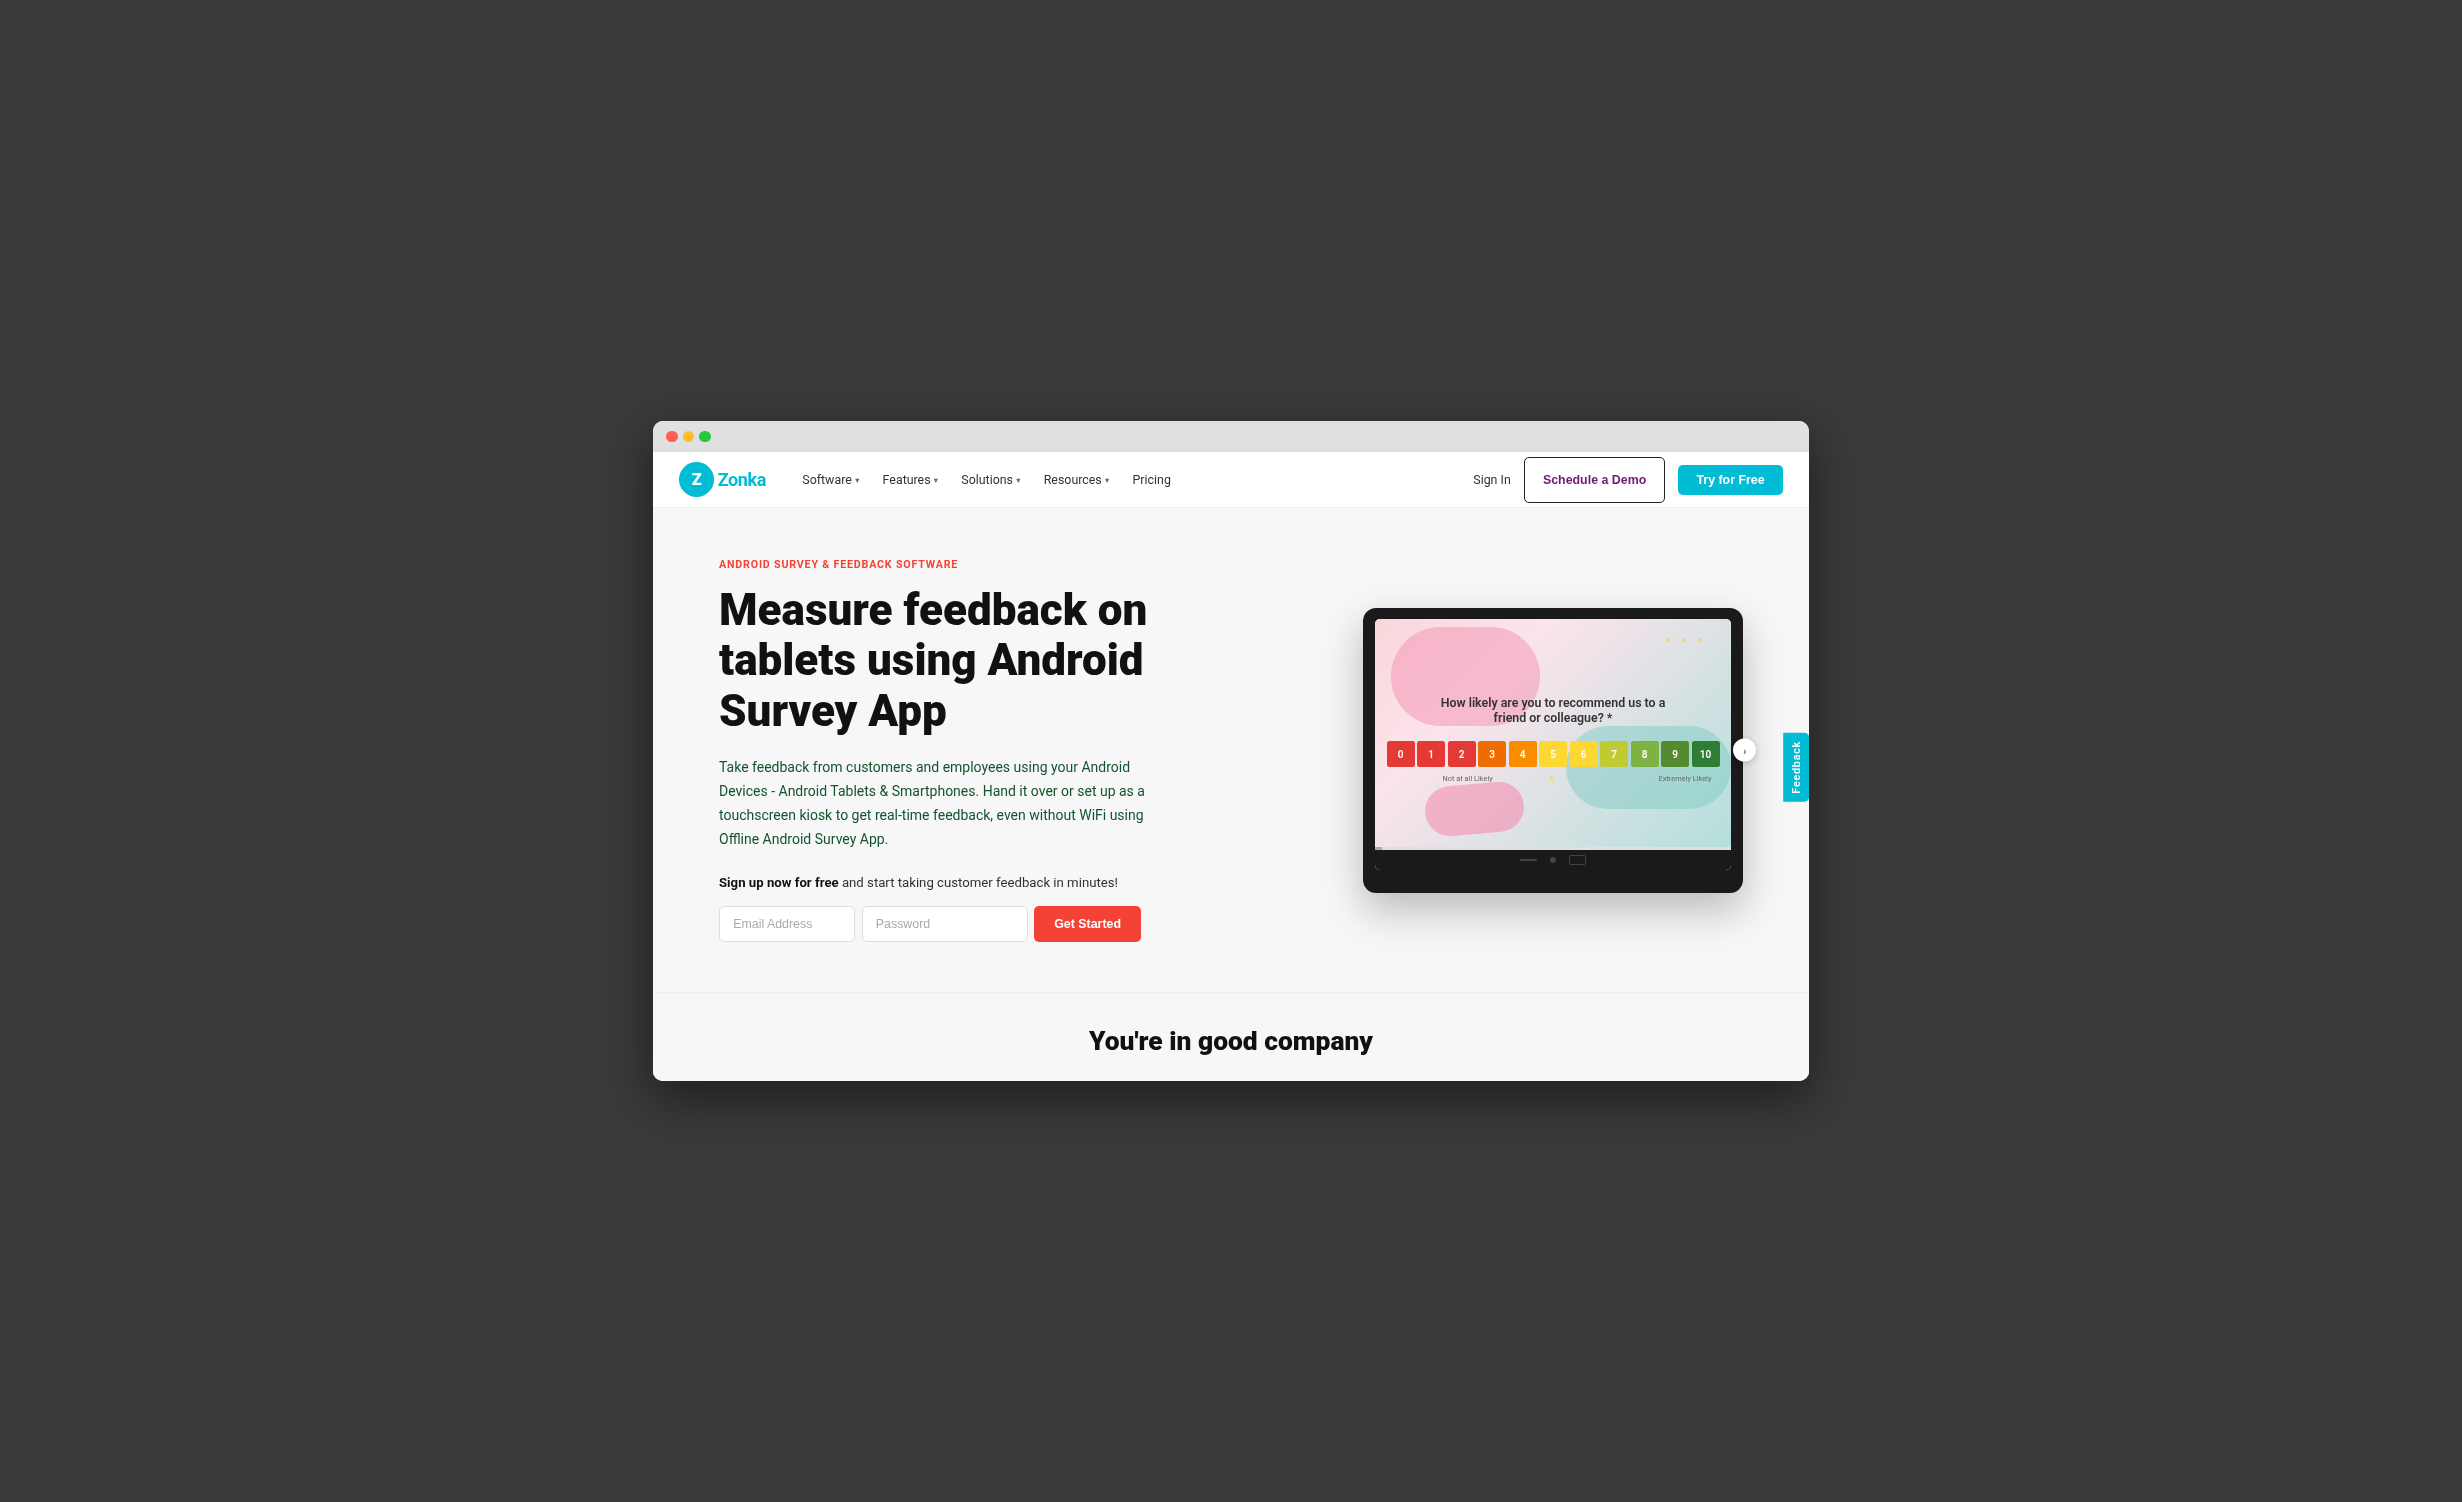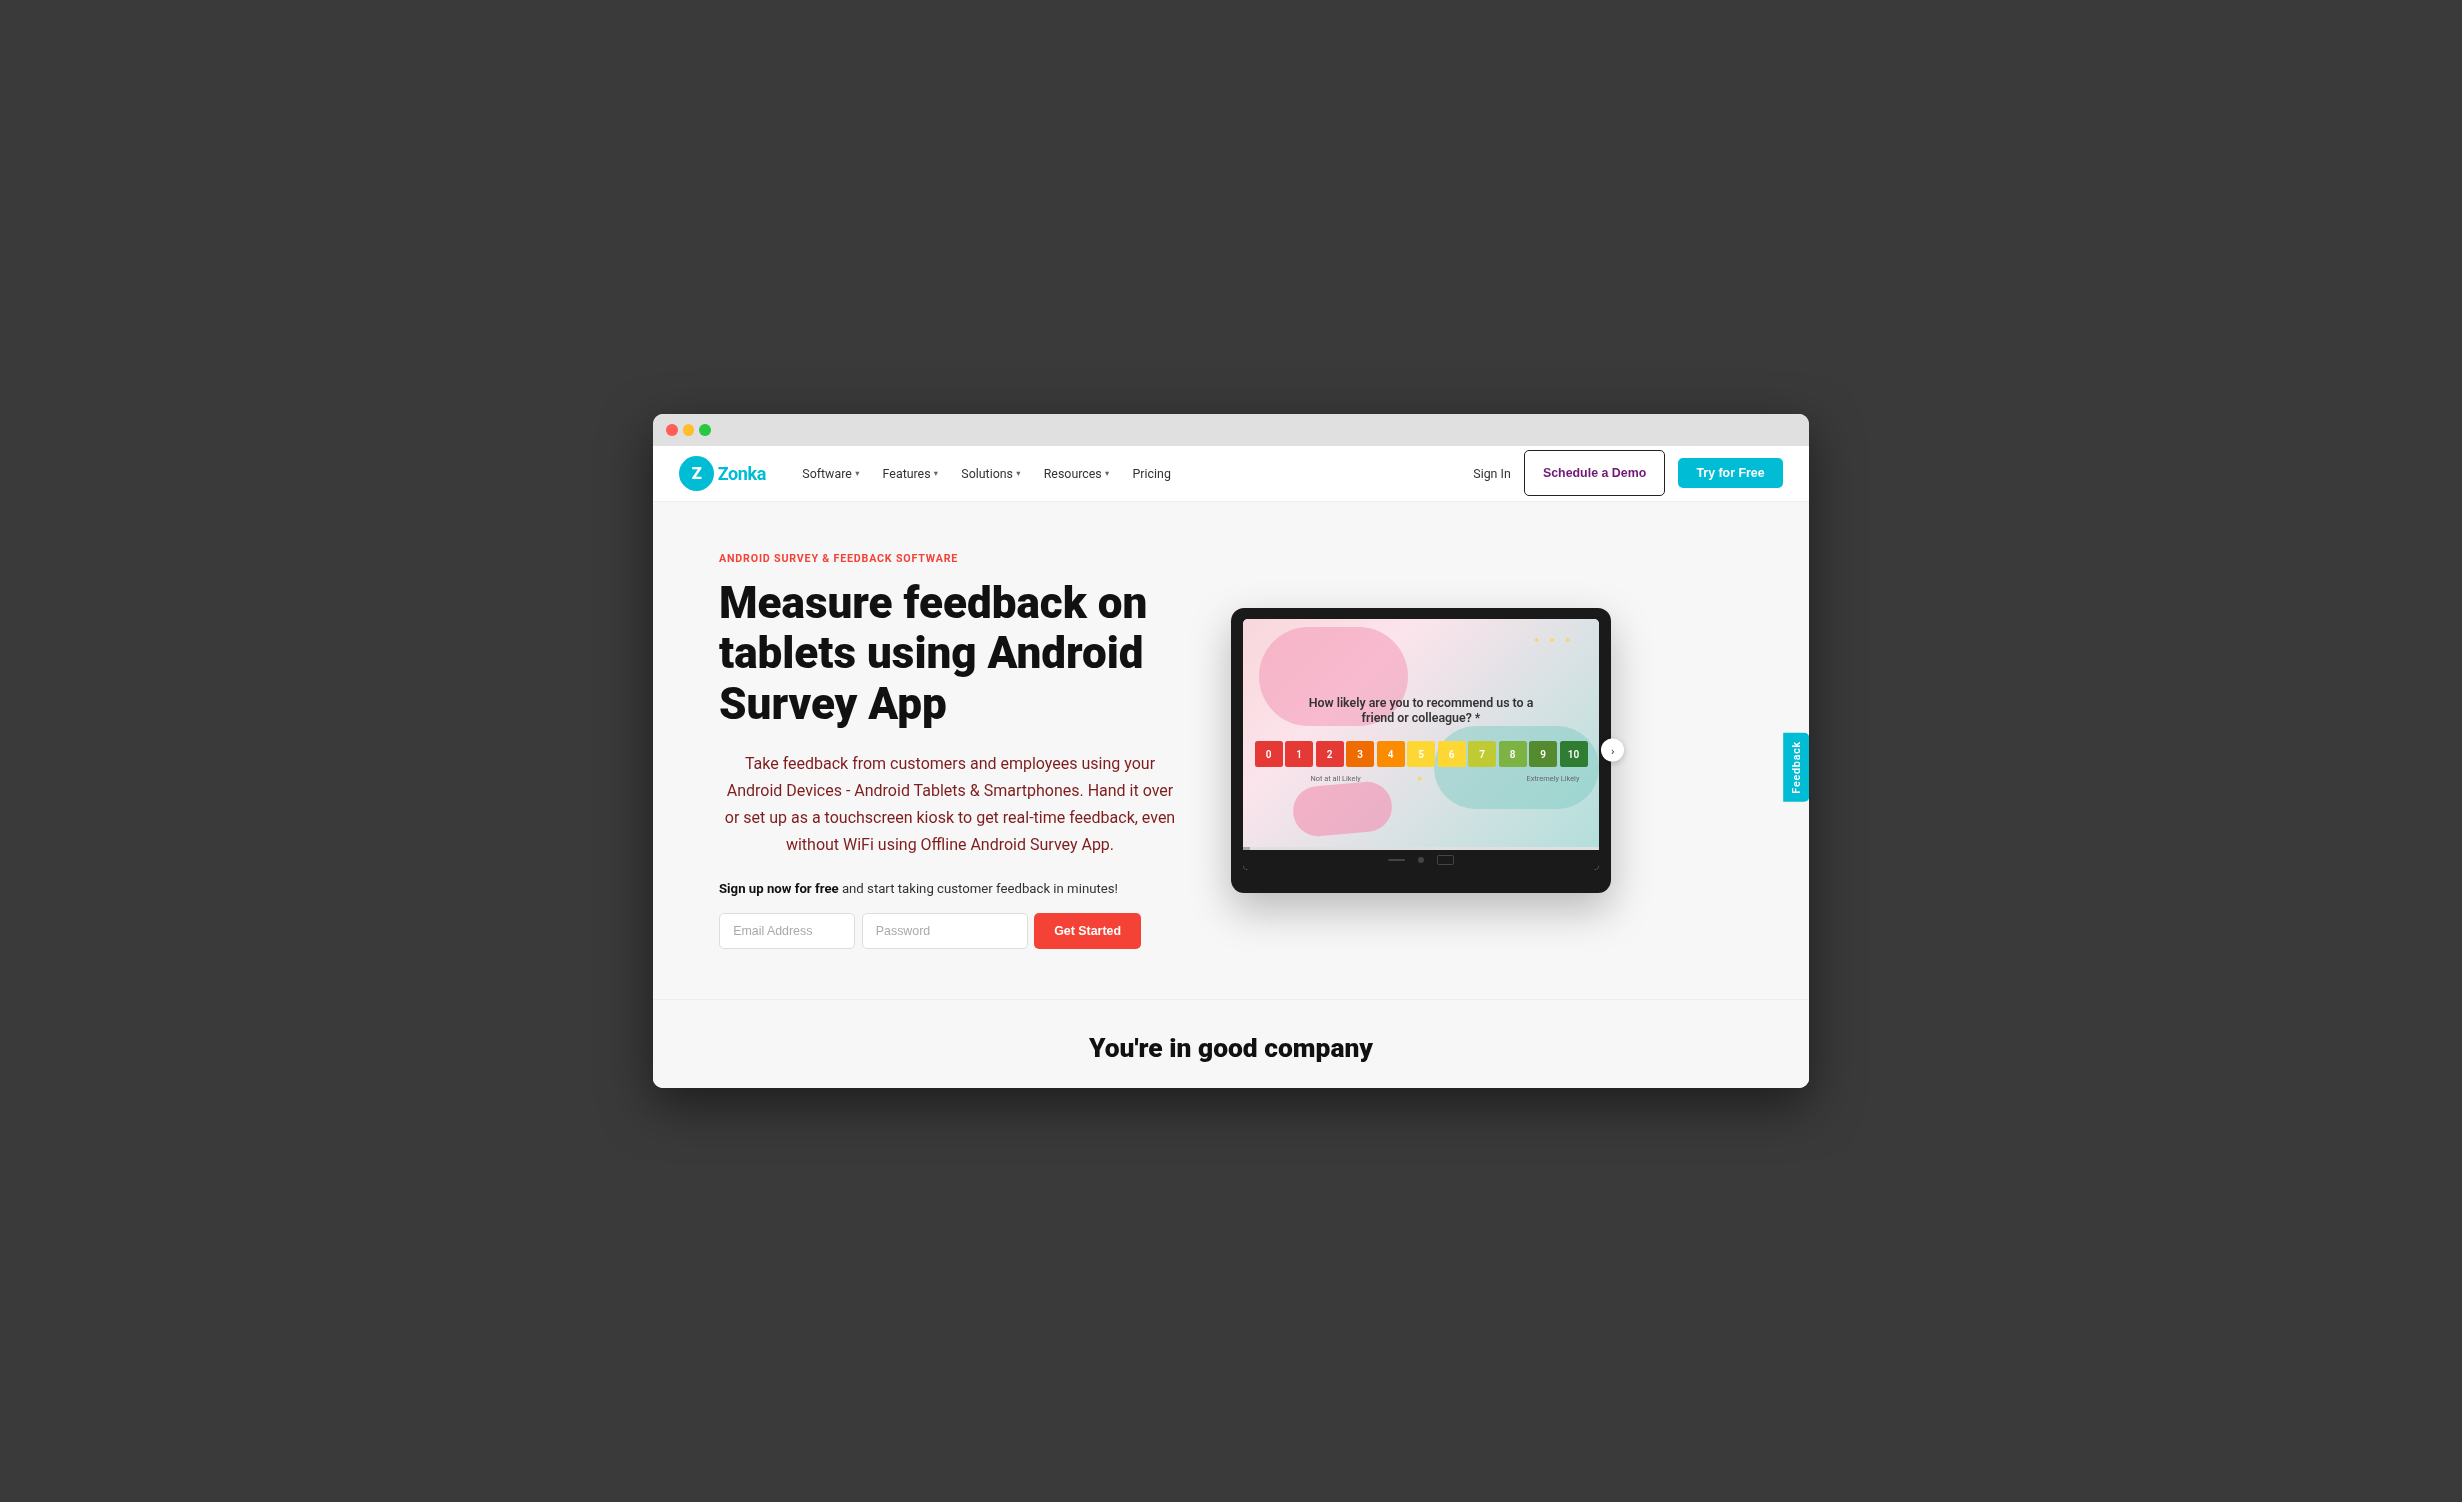--- a/index.html
+++ b/index.html
@@ -168,25 +168,24 @@
 
     .hero-title {
       font-size: 44px;
       font-weight: 900;
       color: #111;
       line-height: 1.15;
       margin-bottom: 20px;
     }
 
     .hero-desc {
-      font-size: 16px;
-      color: #7f1d1d;
+      font-size: 14px;
+      color: #14532d;
       line-height: 1.7;
       margin-bottom: 23px;
-      text-align: center;
     }
 
     .hero-cta-text {
       font-size: 13.2px;
       color: #333;
       margin-bottom: 16.5px;
     }
 
     .hero-cta-text strong {
       color: #111;
@@ -224,21 +223,21 @@
       font-size: 12.4px;
       font-weight: 700;
       cursor: pointer;
       white-space: nowrap;
     }
 
     
     .hero-right {
       flex: 1;
       display: flex;
-      justify-content: flex-start;
+      justify-content: flex-end;
       align-items: center;
     }
 
     .tablet-mockup {
       background: #1a1a1a;
       border-radius: 13.2px;
       padding: 11.6px 11.6px 23px 11.6px;
       box-shadow: 0 16.5px 41px rgba(0,0,0,0.25);
       width: 380px;
       position: relative;

